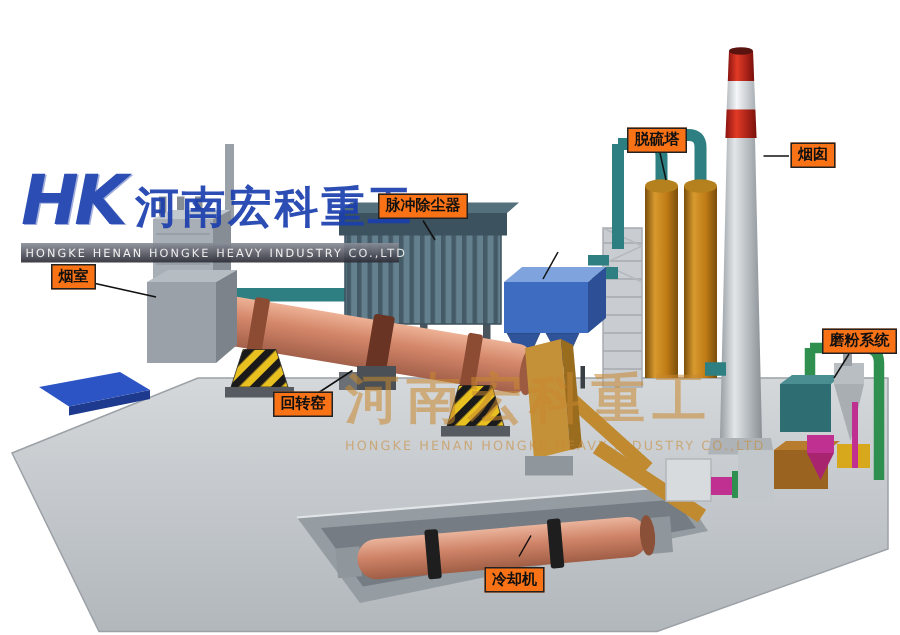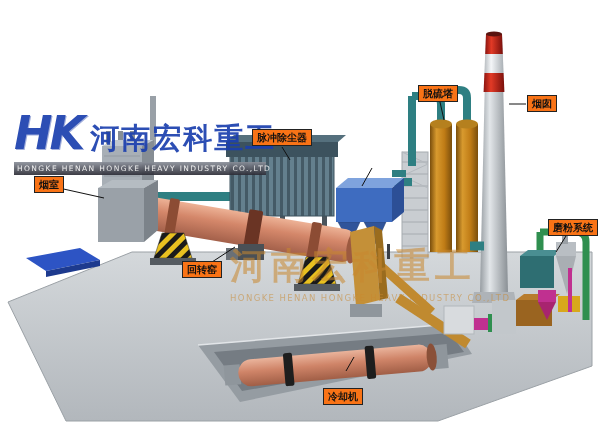--- a/index.html
+++ b/index.html
@@ -257,15 +257,15 @@
     <div class="wm-center-cn">河南宏科重工</div>
     <div class="wm-center-en">HONGKE HENAN HONGKE HEAVY INDUSTRY CO.,LTD</div>
   </div>
 
   <div class="eq-label" style="left:34px;top:176px">烟室</div>
   <div class="eq-label" style="left:182px;top:261px">回转窑</div>
   <div class="eq-label" style="left:252px;top:129px">脉冲除尘器</div>
   <div class="eq-label" style="left:418px;top:85px">脱硫塔</div>
   <div class="eq-label" style="left:527px;top:95px">烟囱</div>
   <div class="eq-label" style="left:548px;top:219px">磨粉系统</div>
-  <div class="eq-label" style="left:323px;top:388px">冷却机</div>
+  <div class="eq-label" style="left:323px;top:378px">冷却机</div>
 
 </div>
 
 </body></html>

